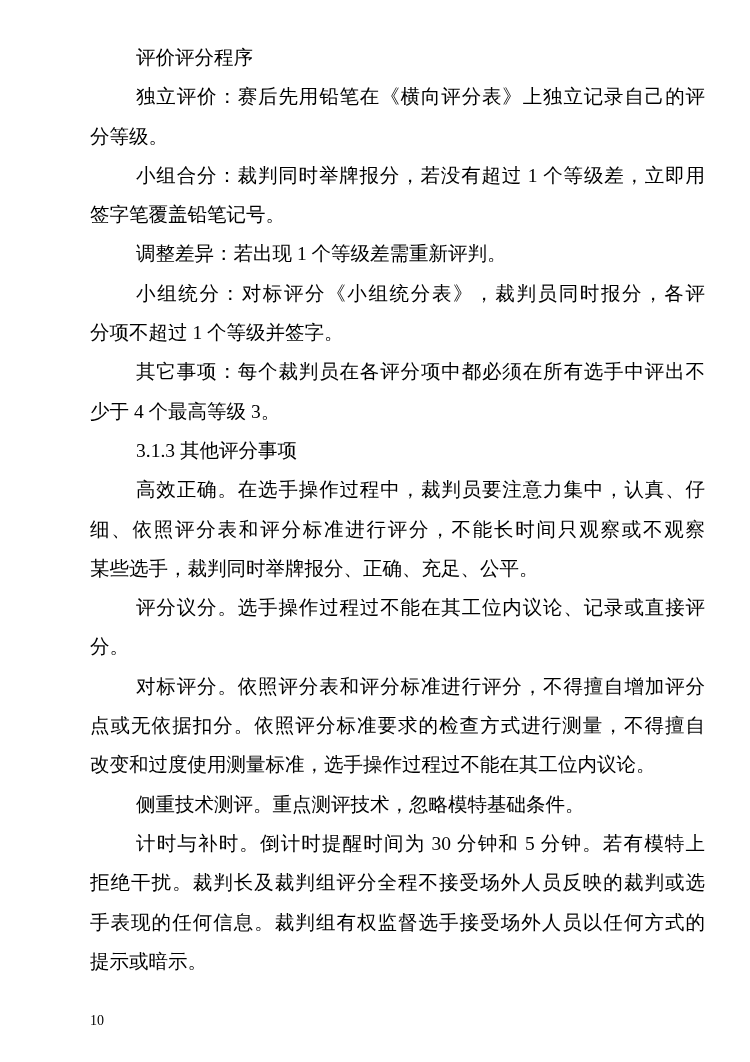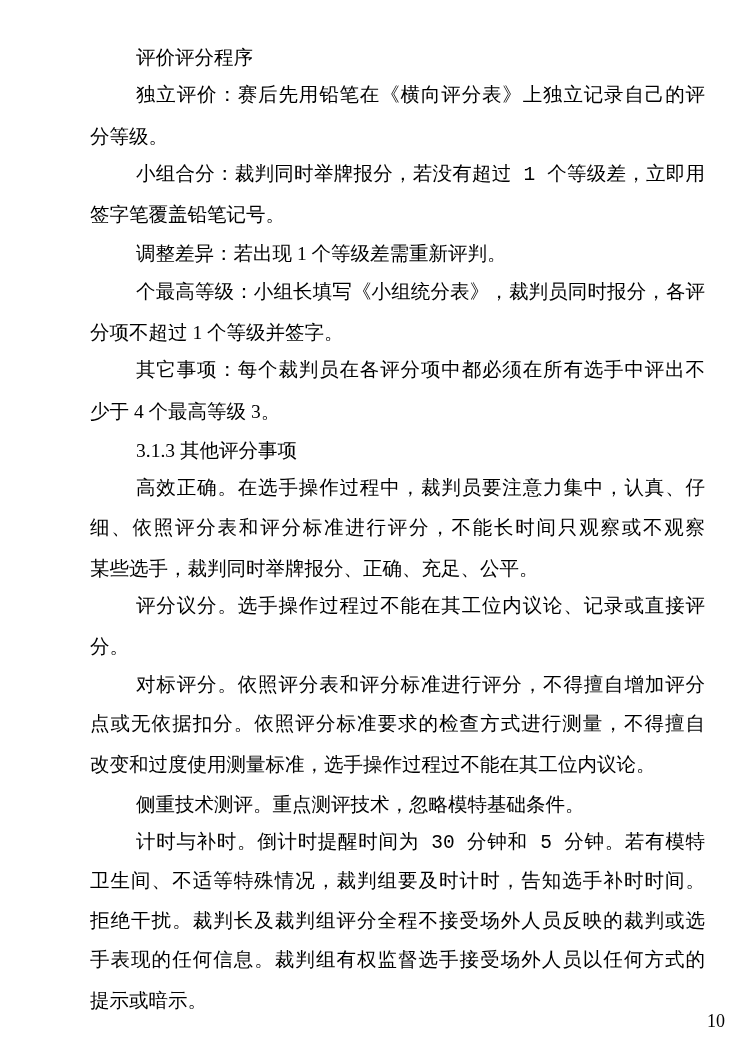--- a/index.html
+++ b/index.html
@@ -31,58 +31,56 @@
     overflow: hidden;
     text-align: left;
   }
   .line.indent {
     text-indent: 46px;
   }
   .line.fill {
     text-align: justify;
     text-align-last: justify;
     text-justify: inter-character;
-    font-family: Liberation Mono, monospace;
   }
   .page-number {
     position: absolute;
     top: 1010px;
     left: 80px;
     width: 635px;
-    text-align: right;
-    font-size: 18px;
+    text-align: left;
+    font-size: 14px;
     line-height: 22px;
     color: #000000;
   }
 </style>
 </head>
 <body>
 
 <div class="page">
   <div class="text-block" id="lines-container">
       <div class="line indent">评价评分程序</div>
       <div class="line indent fill">独立评价：赛后先用铅笔在《横向评分表》上独立记录自己的评</div>
       <div class="line">分等级。</div>
       <div class="line indent fill">小组合分：裁判同时举牌报分，若没有超过 1 个等级差，立即用</div>
       <div class="line">签字笔覆盖铅笔记号。</div>
       <div class="line indent">调整差异：若出现 1 个等级差需重新评判。</div>
-      <div class="line indent fill">个最高等级：小组长填写《小组统分表》，裁判员同时报分，各评</div>
+      <div class="line indent fill">小组统分：对标评分《小组统分表》，裁判员同时报分，各评</div>
       <div class="line">分项不超过 1 个等级并签字。</div>
       <div class="line indent fill">其它事项：每个裁判员在各评分项中都必须在所有选手中评出不</div>
       <div class="line">少于 4 个最高等级 3。</div>
       <div class="line indent">3.1.3 其他评分事项</div>
       <div class="line indent fill">高效正确。在选手操作过程中，裁判员要注意力集中，认真、仔</div>
       <div class="line fill">细、依照评分表和评分标准进行评分，不能长时间只观察或不观察</div>
       <div class="line">某些选手，裁判同时举牌报分、正确、充足、公平。</div>
       <div class="line indent fill">评分议分。选手操作过程过不能在其工位内议论、记录或直接评</div>
       <div class="line">分。</div>
       <div class="line indent fill">对标评分。依照评分表和评分标准进行评分，不得擅自增加评分</div>
       <div class="line fill">点或无依据扣分。依照评分标准要求的检查方式进行测量，不得擅自</div>
       <div class="line">改变和过度使用测量标准，选手操作过程过不能在其工位内议论。</div>
       <div class="line indent">侧重技术测评。重点测评技术，忽略模特基础条件。</div>
       <div class="line indent fill">计时与补时。倒计时提醒时间为 30 分钟和 5 分钟。若有模特上</div>
-      <div class="line fill">卫生间、不适等特殊情况，裁判组要及时计时，告知选手补时时间。</div>
       <div class="line fill">拒绝干扰。裁判长及裁判组评分全程不接受场外人员反映的裁判或选</div>
       <div class="line fill">手表现的任何信息。裁判组有权监督选手接受场外人员以任何方式的</div>
       <div class="line">提示或暗示。</div>
     </div>
   <div class="page-number">10</div>
 </div>
 
 </body></html>

